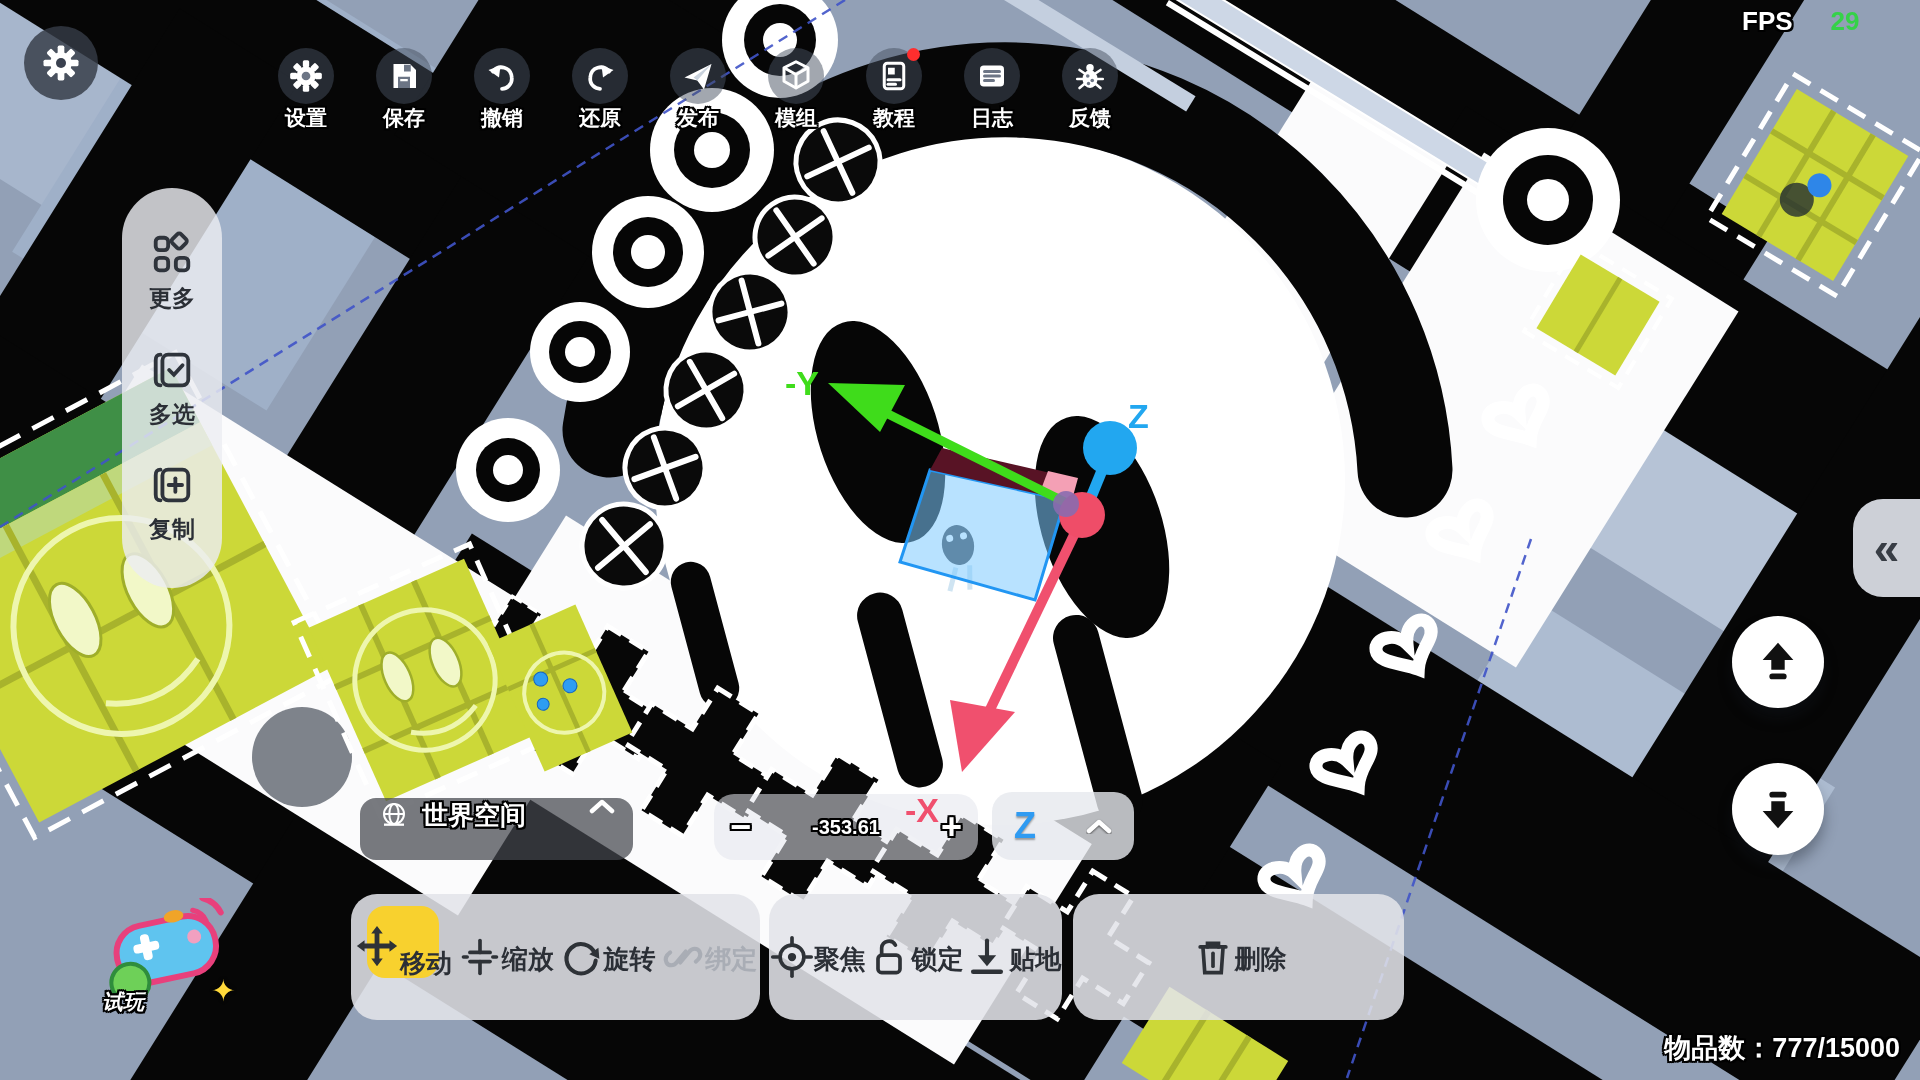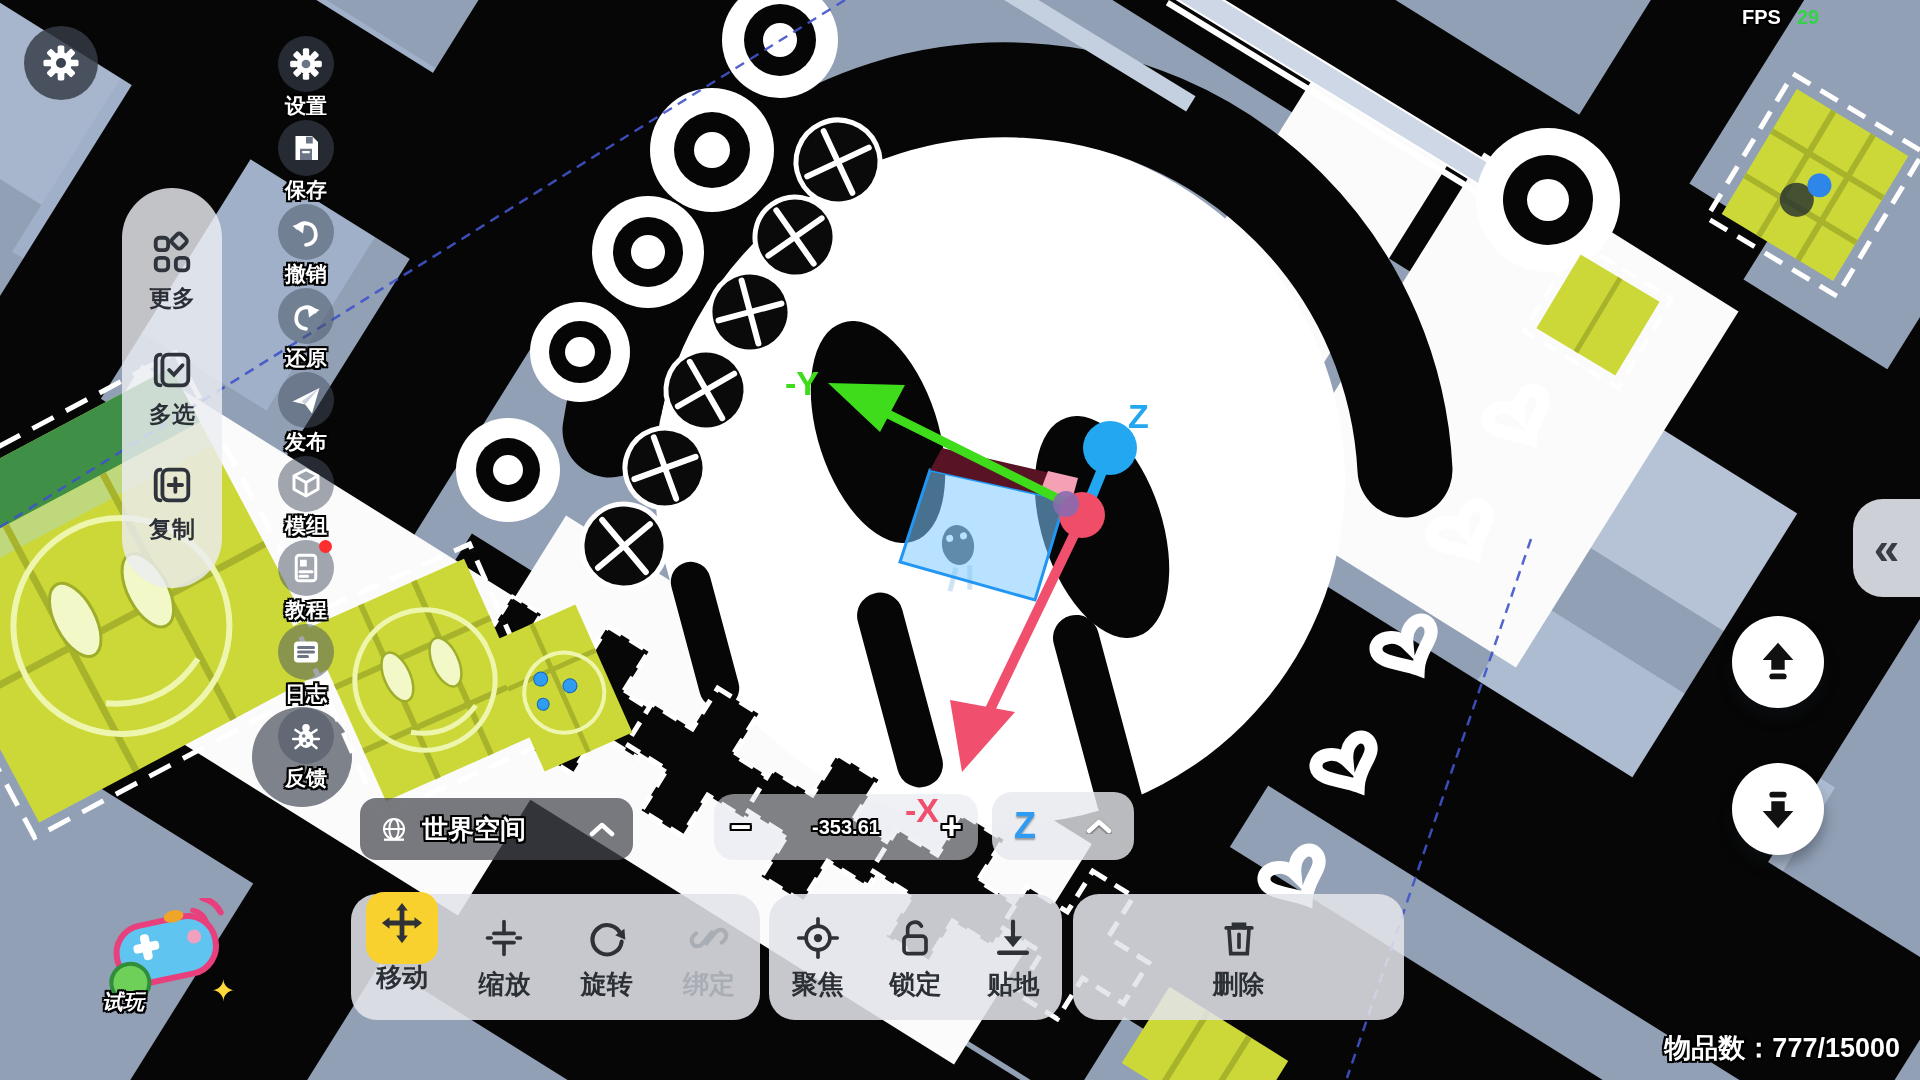--- a/index.html
+++ b/index.html
@@ -11,64 +11,64 @@
   #scene{position:absolute;left:0;top:0;z-index:0;}
   #gizmo{position:absolute;left:0;top:0;z-index:15;pointer-events:none;}
   .ui{z-index:10;}
   
   .ts{color:#fff;text-shadow:-2px -2px 0 #000,2px -2px 0 #000,-2px 2px 0 #000,2px 2px 0 #000,0 -2px 0 #000,0 2px 0 #000,-2px 0 0 #000,2px 0 0 #000;}
   .dark-label{color:#2b2f36;}
   
   #settings-fab{left:24px;top:26px;width:74px;height:74px;border-radius:50%;
     background:rgba(52,58,70,0.82);display:flex;align-items:center;justify-content:center;}
   
-  #top-toolbar{left:257px;top:36px;display:flex;flex-direction:column;}
+  #top-toolbar{left:257px;top:48px;display:flex;}
   .tt-item{width:98px;display:flex;flex-direction:column;align-items:center;cursor:pointer;}
   .tt-icon{width:56px;height:56px;border-radius:50%;background:rgba(70,80,96,0.50);
     display:flex;align-items:center;justify-content:center;position:relative;}
   .tt-label{font-size:21px;font-weight:bold;margin-top:0px;}
   .badge{position:absolute;right:2px;top:0px;width:13px;height:13px;border-radius:50%;background:#ff2e2e;}
   
-  #fps{left:1742px;top:6px;display:flex;gap:16px;font-size:20px;font-weight:bold;}
+  #fps{left:1742px;top:6px;display:flex;gap:38px;font-size:26px;font-weight:bold;}
   #fps .v{color:#35d248;}
   
   #left-panel{left:122px;top:188px;width:100px;height:400px;border-radius:50px;
     background:rgba(235,237,242,0.82);display:flex;flex-direction:column;align-items:center;
     justify-content:space-evenly;padding:10px 0;box-sizing:border-box;text-align:right;}
   .lp-item{display:flex;flex-direction:column;align-items:center;cursor:pointer;}
   .lp-item span{font-size:23px;font-weight:bold;margin-top:6px;}
   
   #collapse-tab{left:1853px;top:499px;width:67px;height:98px;background:rgba(222,226,233,0.92);
     border-radius:30px 0 0 30px;display:flex;align-items:center;justify-content:center;
     font-size:46px;font-weight:bold;color:#383d45;cursor:pointer;}
   .round-btn{width:92px;height:92px;border-radius:50%;background:#fff;display:flex;
     align-items:center;justify-content:center;box-shadow:0 10px 14px rgba(20,25,35,0.35);cursor:pointer;}
   #btn-up{left:1732px;top:616px;}
   #btn-down{left:1732px;top:763px;}
   
   #space-pill{left:360px;top:798px;width:273px;height:62px;border-radius:16px;
-    background:rgba(68,70,78,0.72);display:flex;align-items:center;padding:0 18px;box-sizing:border-box;cursor:pointer;}
+    background:rgba(68,70,78,0.72);display:flex;padding:0 18px;box-sizing:border-box;cursor:pointer;}
   #space-pill .lbl{font-size:26px;font-weight:bold;margin-left:12px;}
   #space-pill .chev{margin-left:auto;}
   #stepper{left:714px;top:794px;width:264px;height:66px;border-radius:20px;
     background:rgba(228,230,236,0.55);display:flex;align-items:center;justify-content:space-between;
     padding:0 16px;box-sizing:border-box;}
   #stepper .sym{font-size:36px;font-weight:bold;line-height:1;cursor:pointer;}
   #stepper .val{font-size:20px;font-weight:bold;}
   #axis-pill{left:992px;top:792px;width:142px;height:68px;border-radius:20px;
     background:rgba(230,232,238,0.80);display:flex;align-items:center;justify-content:space-between;
     padding:0 22px;box-sizing:border-box;cursor:pointer;}
   #axis-pill .axis{font-size:36px;font-weight:bold;color:#2f9bf2;text-shadow:0 2px 2px rgba(0,0,0,0.35);}
   
   .bt-pill{top:894px;height:126px;border-radius:26px;background:rgba(226,228,233,0.88);
     display:flex;align-items:center;justify-content:space-around;}
   #bt-g1{left:351px;width:409px;}
   #bt-g2{left:769px;width:293px;}
   #bt-g3{left:1073px;width:331px;}
-  .bt-item{display:flex;flex-direction:column;align-items:center;position:relative;cursor:pointer;min-width:86px;}
+  .bt-item{display:flex;flex-direction:row;align-items:center;position:relative;cursor:pointer;min-width:86px;}
   .bt-item .ic{height:50px;display:flex;align-items:center;justify-content:center;}
   .bt-item span{font-size:26px;font-weight:bold;margin-top:4px;white-space:nowrap;}
   .bt-item.selected .sel-bg{position:absolute;left:50%;top:-28px;transform:translateX(-50%);
     width:72px;height:72px;border-radius:18px;background:#f8d12e;z-index:0;}
   .bt-item.selected .ic{z-index:1;margin-top:-22px;}
   .bt-item.selected span{z-index:1;margin-top:12px;}
   .bt-item.disabled span{color:#a9adb5;}
   
   #playtest{left:94px;top:898px;width:160px;height:120px;cursor:pointer;}
   #playtest .lbl{position:absolute;left:8px;bottom:2px;font-size:21px;font-weight:bold;font-style:italic;}

